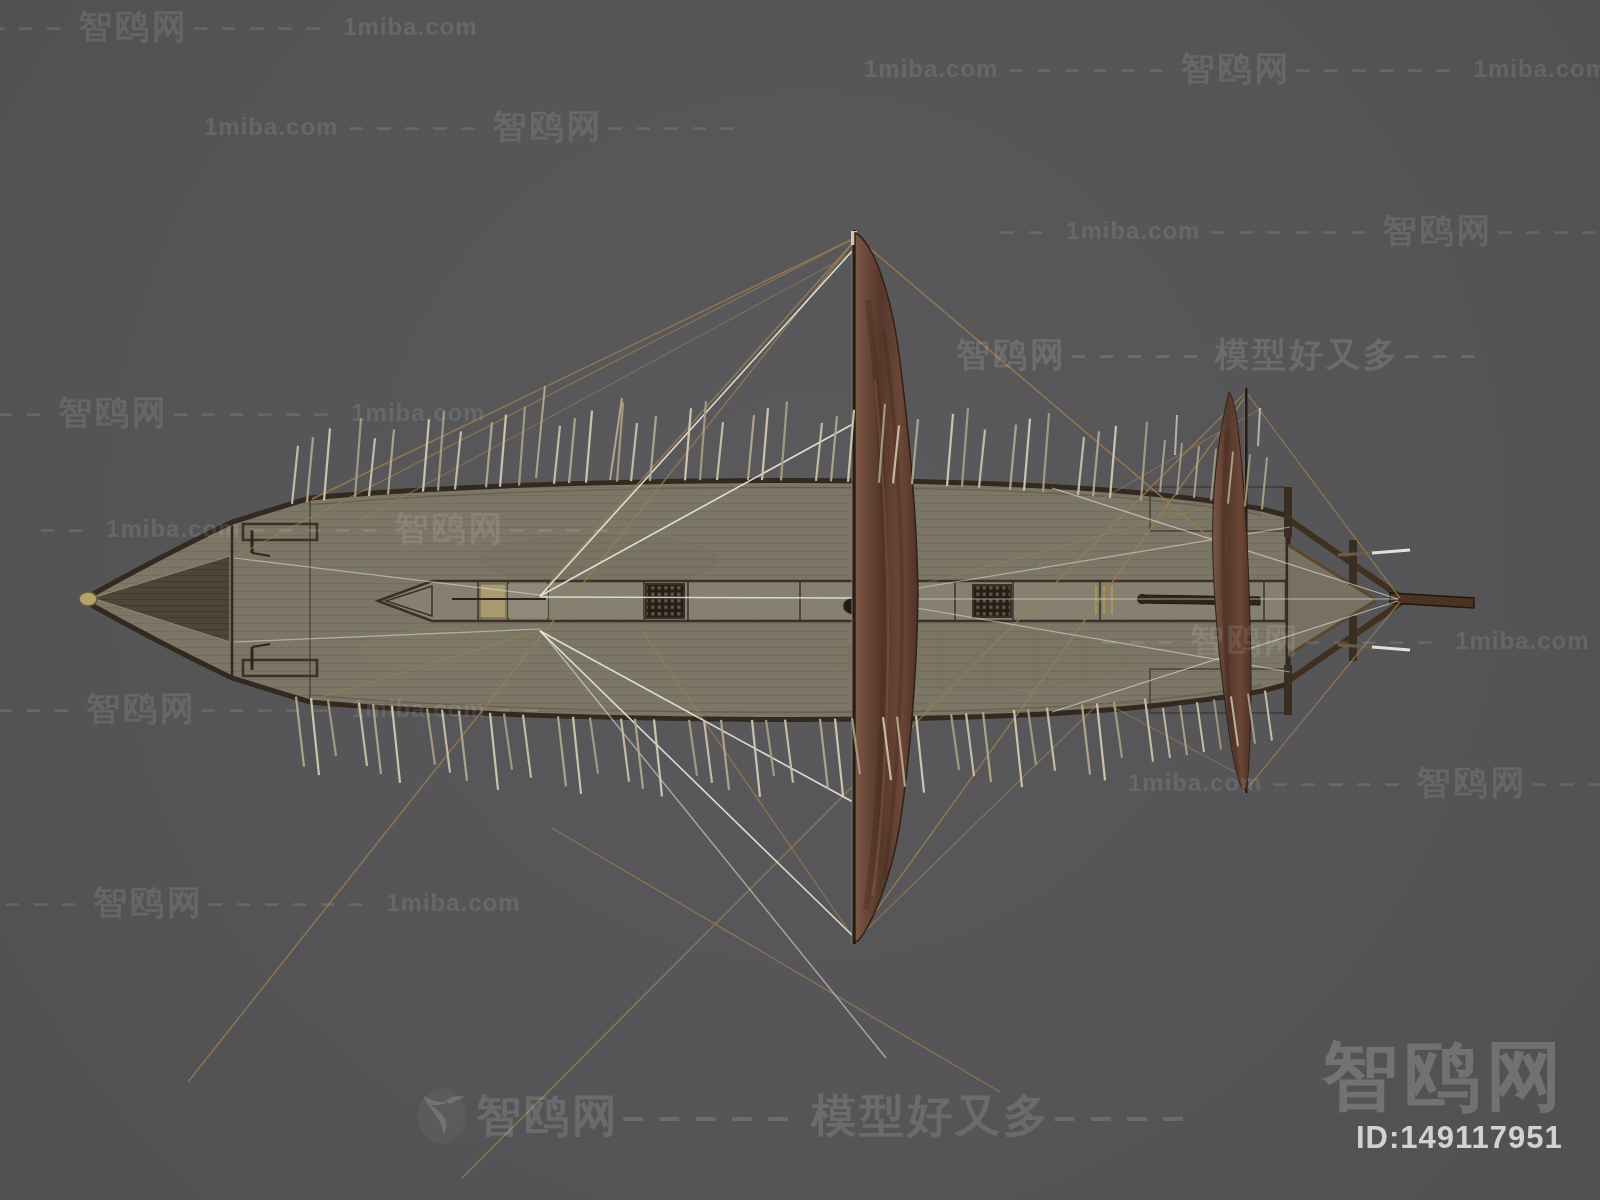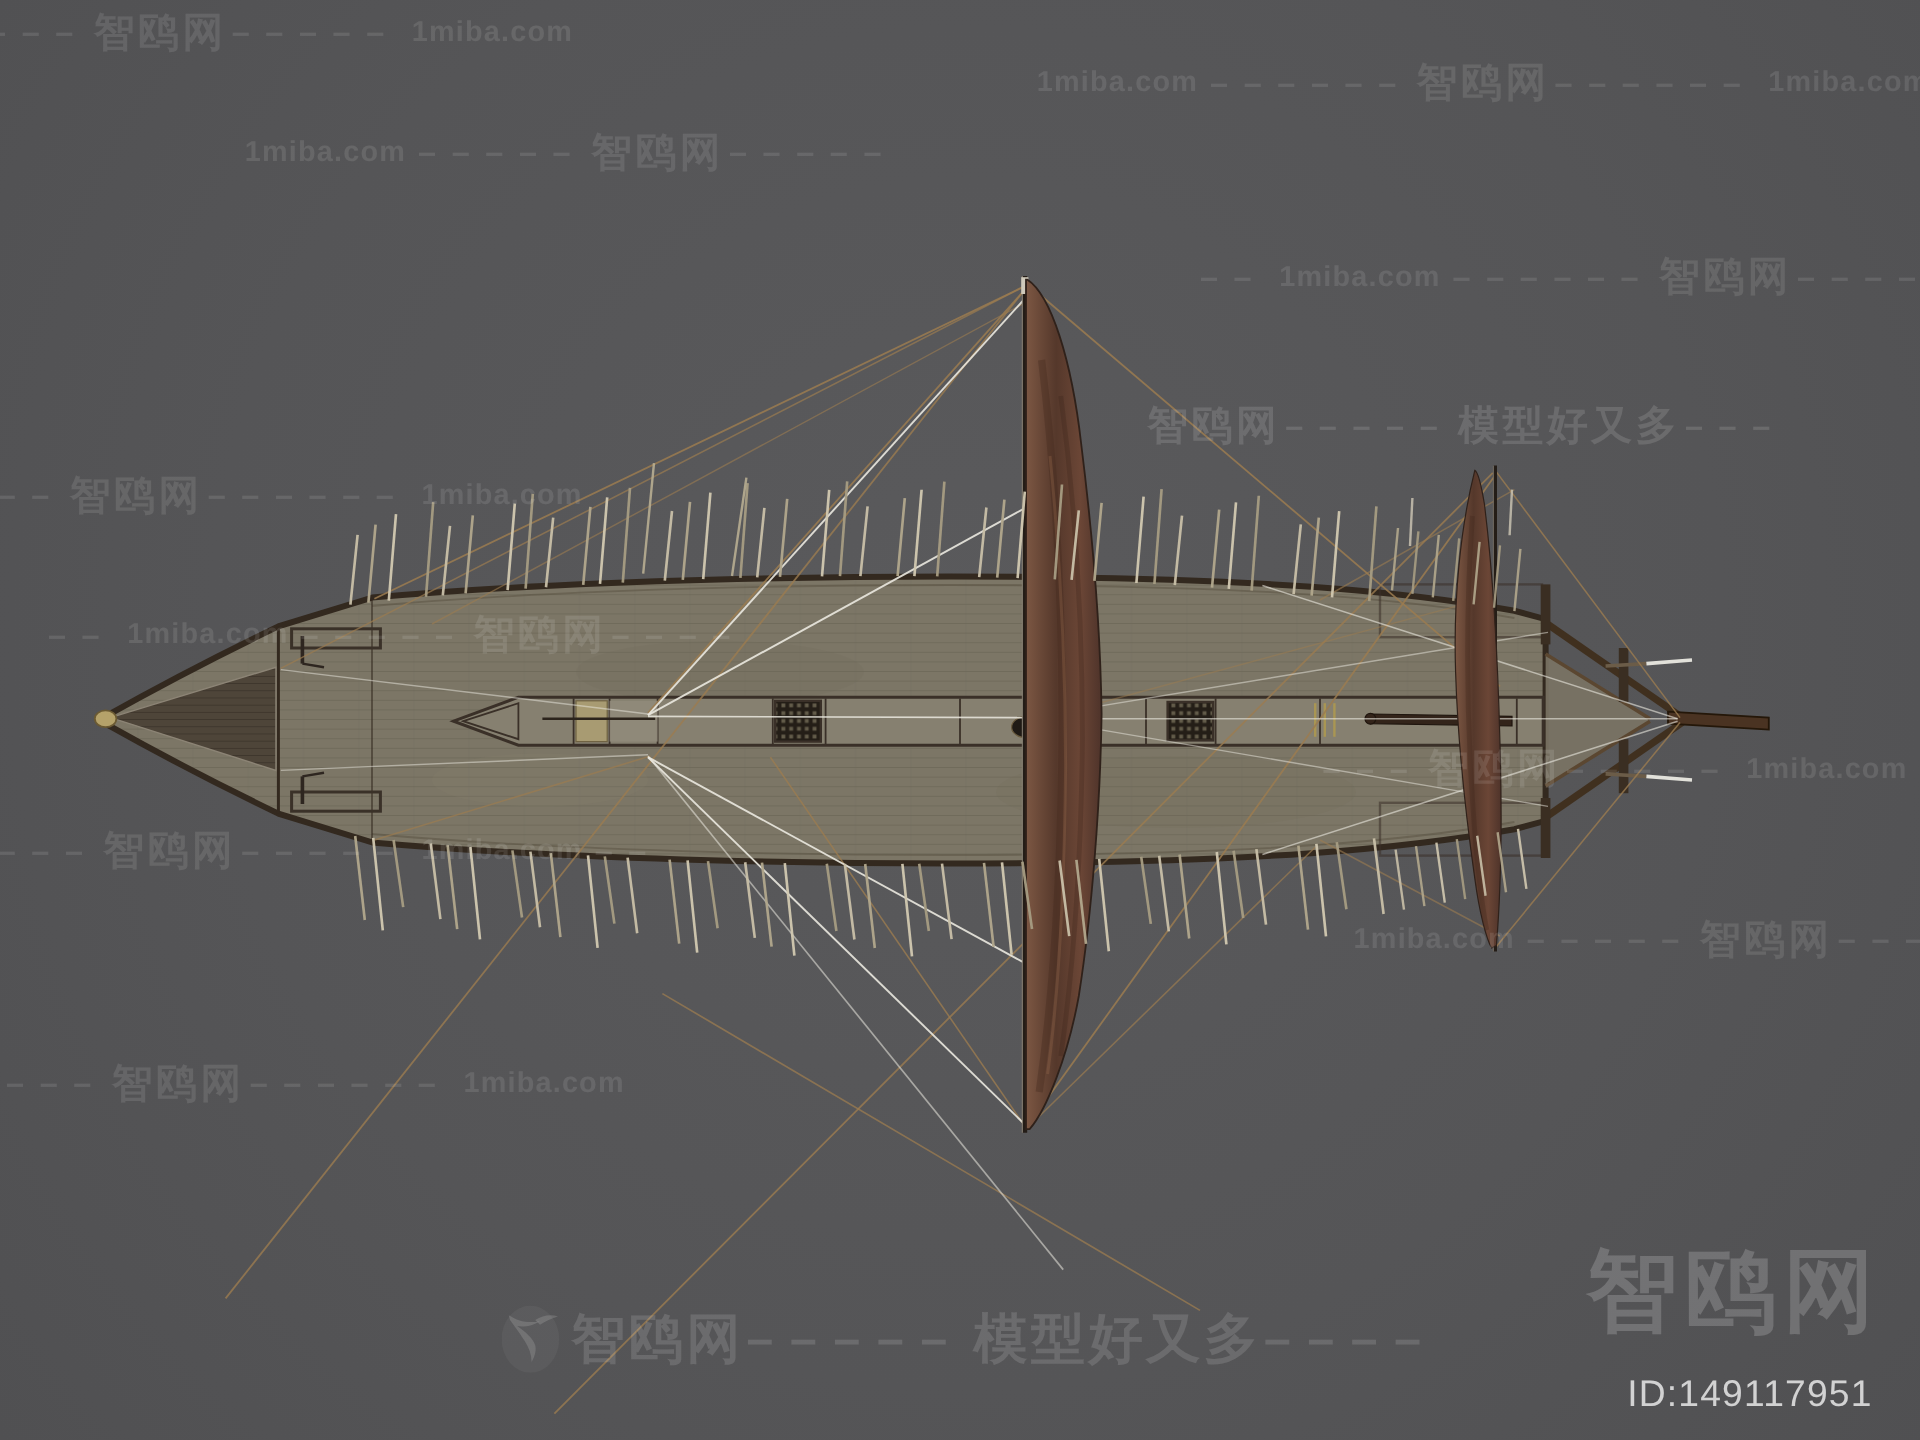--- a/index.html
+++ b/index.html
@@ -15,22 +15,22 @@
   .wm-row .d {font-size:27px;letter-spacing:13px;font-weight:bold;padding:0 4px;}
   .wm-row.bright{color:rgba(255,255,255,0.13);}
   .banner{position:absolute;left:418px;top:1086px;z-index:3;display:flex;align-items:center;
           color:rgba(255,255,255,0.135);}
   .banner .b-zh{font-size:45px;font-weight:bold;letter-spacing:3px;margin-left:6px;}
   .banner .b-d{font-size:40px;font-weight:bold;letter-spacing:14px;margin:0 2px;}
   .bird-wrap{width:52px;height:56px;position:relative;}
   .bird-wrap svg{position:absolute;left:0;top:0;}
   .logo-big{position:absolute;left:1322px;top:1026px;z-index:3;font-size:76px;font-weight:bold;
             letter-spacing:6px;color:rgba(255,255,255,0.185);}
-  .model-id{position:absolute;left:1356px;top:1120px;z-index:3;font-size:31px;font-weight:normal;
-            letter-spacing:1px;color:rgba(255,255,255,0.74);margin-top:24px;}
+  .model-id{position:absolute;left:1356px;top:1120px;z-index:3;font-size:31px;font-weight:bold;
+            letter-spacing:1px;color:rgba(255,255,255,0.74);}
 </style>
 </head>
 <body>
 
 <div class="stage">
 
   <svg class="ship-svg" width="1600" height="1200" viewBox="0 0 1600 1200">
     <defs>
       <linearGradient id="sailGrad" x1="0" y1="0" x2="1" y2="0">
         <stop offset="0" stop-color="#7c5743"></stop>

